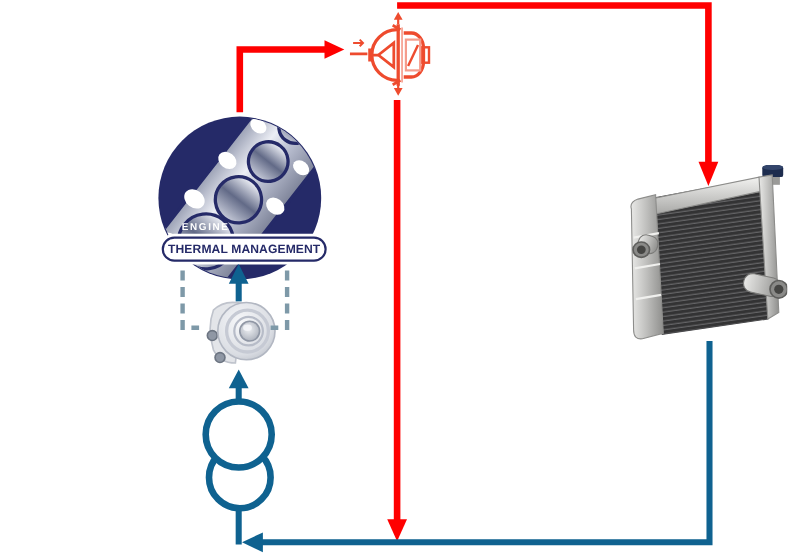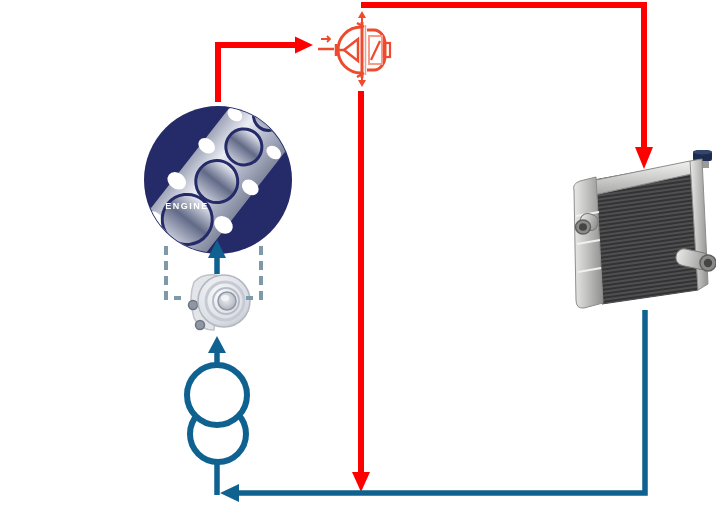--- a/index.html
+++ b/index.html
@@ -68,20 +68,23 @@
           <ellipse cx="64" cy="160" rx="9" ry="7" fill="#ffffff"></ellipse>
           <ellipse cx="116" cy="166" rx="9" ry="7" fill="#ffffff"></ellipse>
           <circle cx="90" cy="8" r="15" fill="url(#gBore)" stroke="#252A68" stroke-width="3"></circle>
           <circle cx="90" cy="48" r="18" fill="url(#gBore)" stroke="#252A68" stroke-width="3"></circle>
           <circle cx="90" cy="92" r="21" fill="url(#gBore)" stroke="#252A68" stroke-width="3"></circle>
           <circle cx="90" cy="140" r="25" fill="url(#gBore)" stroke="#252A68" stroke-width="3"></circle>
         </g>
       </g>
     </svg>
     <div class="badge-engine-label">ENGINE</div>
+    <div class="badge-pill">
+      <span>THERMAL MANAGEMENT</span>
+    </div>
   </div>
 
   <div class="comp thermostat">
     <svg width="77" height="78" viewBox="0 0 77 78">
 
       <path class="t-main" d="M3,29 h9 m-3,-3 l3,3 l-3,3" stroke-width="1.8"></path>
       <line class="t-main" x1="0" y1="39" x2="16" y2="39" stroke-width="2.5"></line>
 
       <path class="t-main" d="M43,17 A23,23 0 1 0 43,63" stroke-width="3"></path>
       <line class="t-main" x1="39" y1="13" x2="46" y2="17" stroke-width="2.5"></line>

